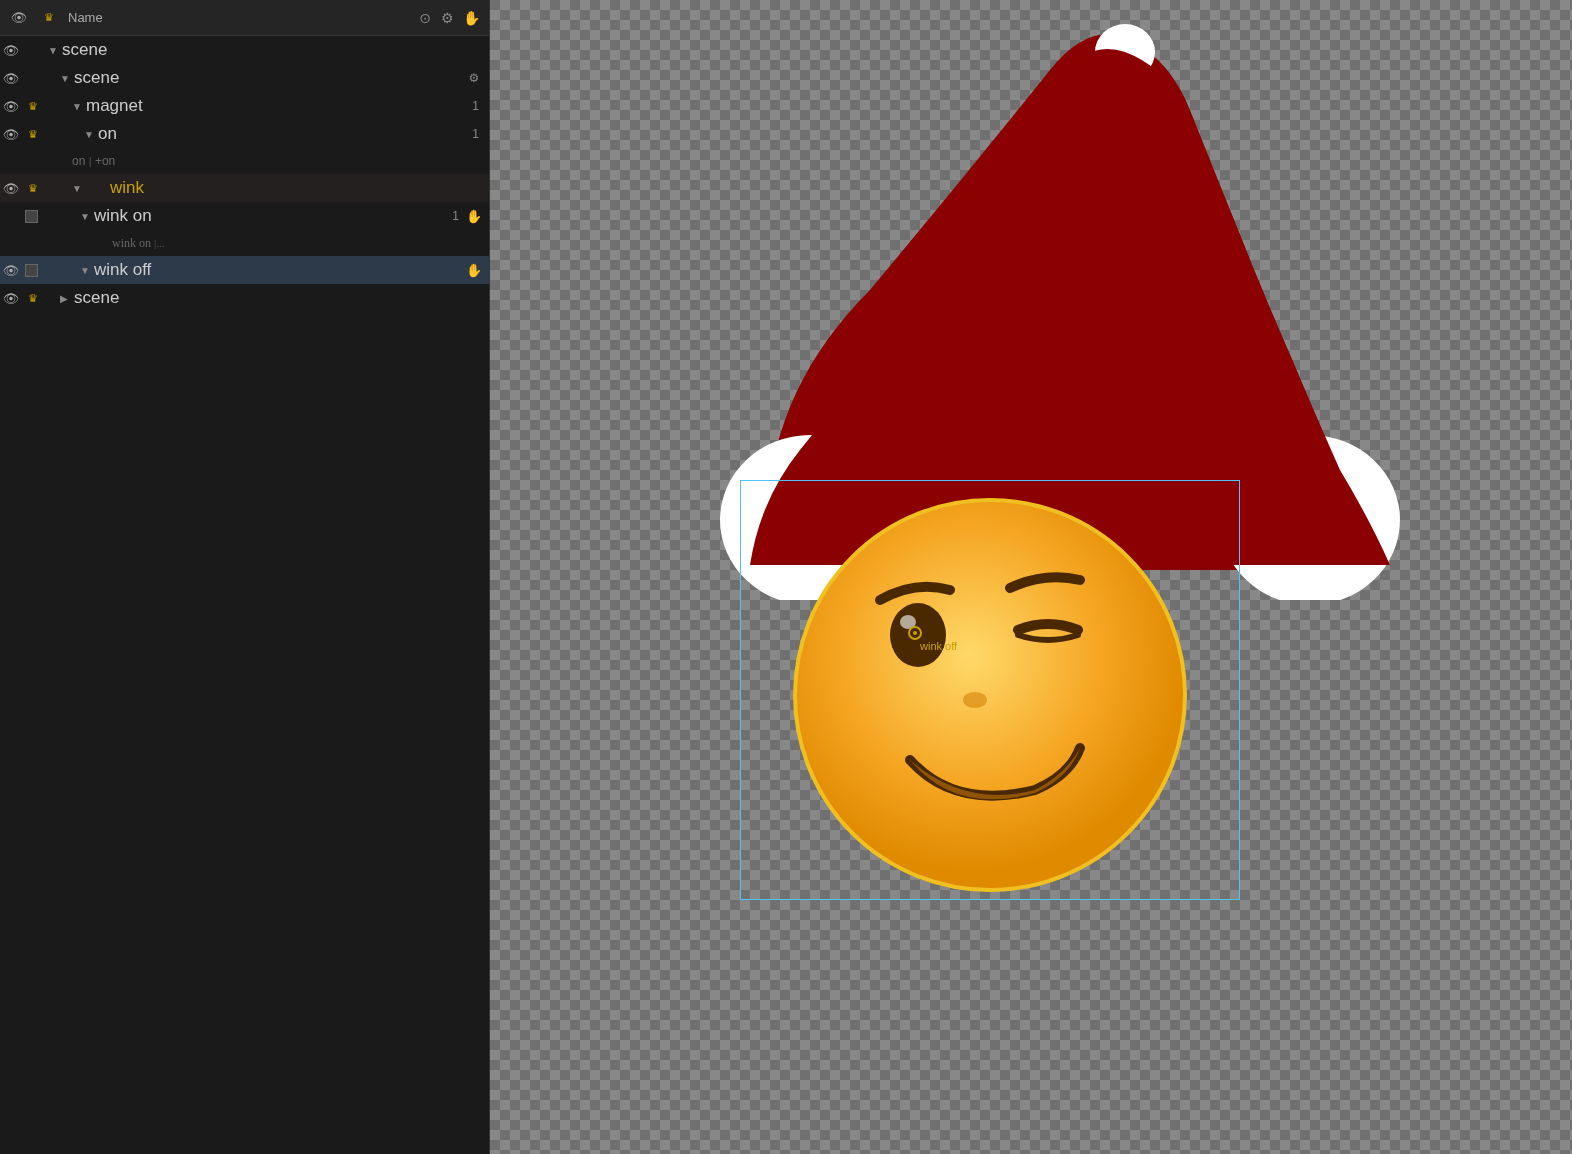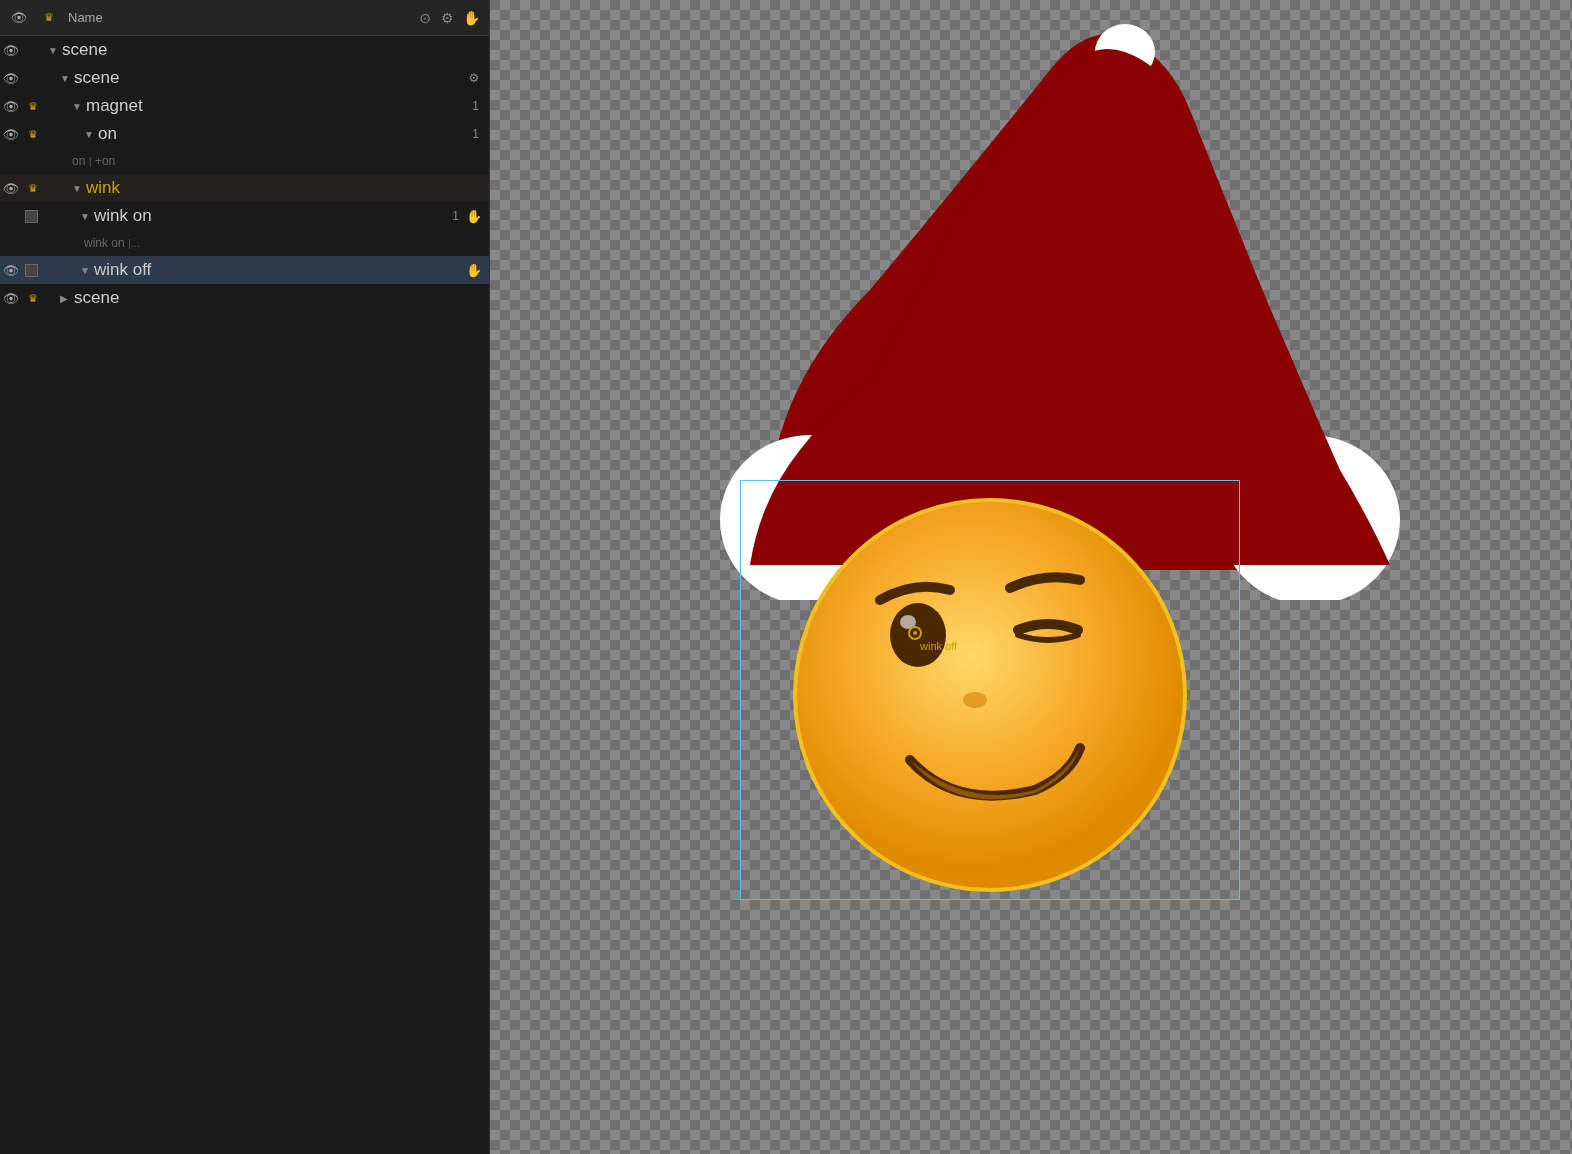--- a/index.html
+++ b/index.html
@@ -115,20 +115,21 @@
     .row-label {
       flex: 1;
       white-space: nowrap;
       overflow: hidden;
       text-overflow: ellipsis;
       color: #ccc;
       font-size: 17px;
     }
     .row-label.yellow {
       color: #c8a000;
+      margin-left: 24px;
     }
     .row-number {
       color: #888;
       font-size: 12px;
       margin-right: 4px;
       min-width: 16px;
       text-align: right;
     }
     .row-extra-icon {
       color: #777;
@@ -313,21 +314,21 @@
     <span class="checkbox-area">
         <div class="cb"></div>
       </span>
     <span class="indent" style="width:40px"></span>
     <span class="arrow">▼</span>
     <span class="row-label">wink on</span>
     <span class="row-number">1</span>
     <span class="row-extra-icon">✋</span>
   </div>
 
-  <div class="tree-row sub-label-row" style="padding-left: 80px; height: 26px;">
+  <div class="tree-row sub-label-row" style="padding-left: 108px; height: 26px; font-family: Liberation Serif, serif;">
     <span class="sub-label-text">wink on <span class="pipe-label">|...</span></span>
   </div>
 
   <div class="tree-row selected">
     <span class="vis-icon">👁</span>
     <span class="checkbox-area">
         <div class="cb"></div>
       </span>
     <span class="indent" style="width:40px"></span>
     <span class="arrow">▼</span>

